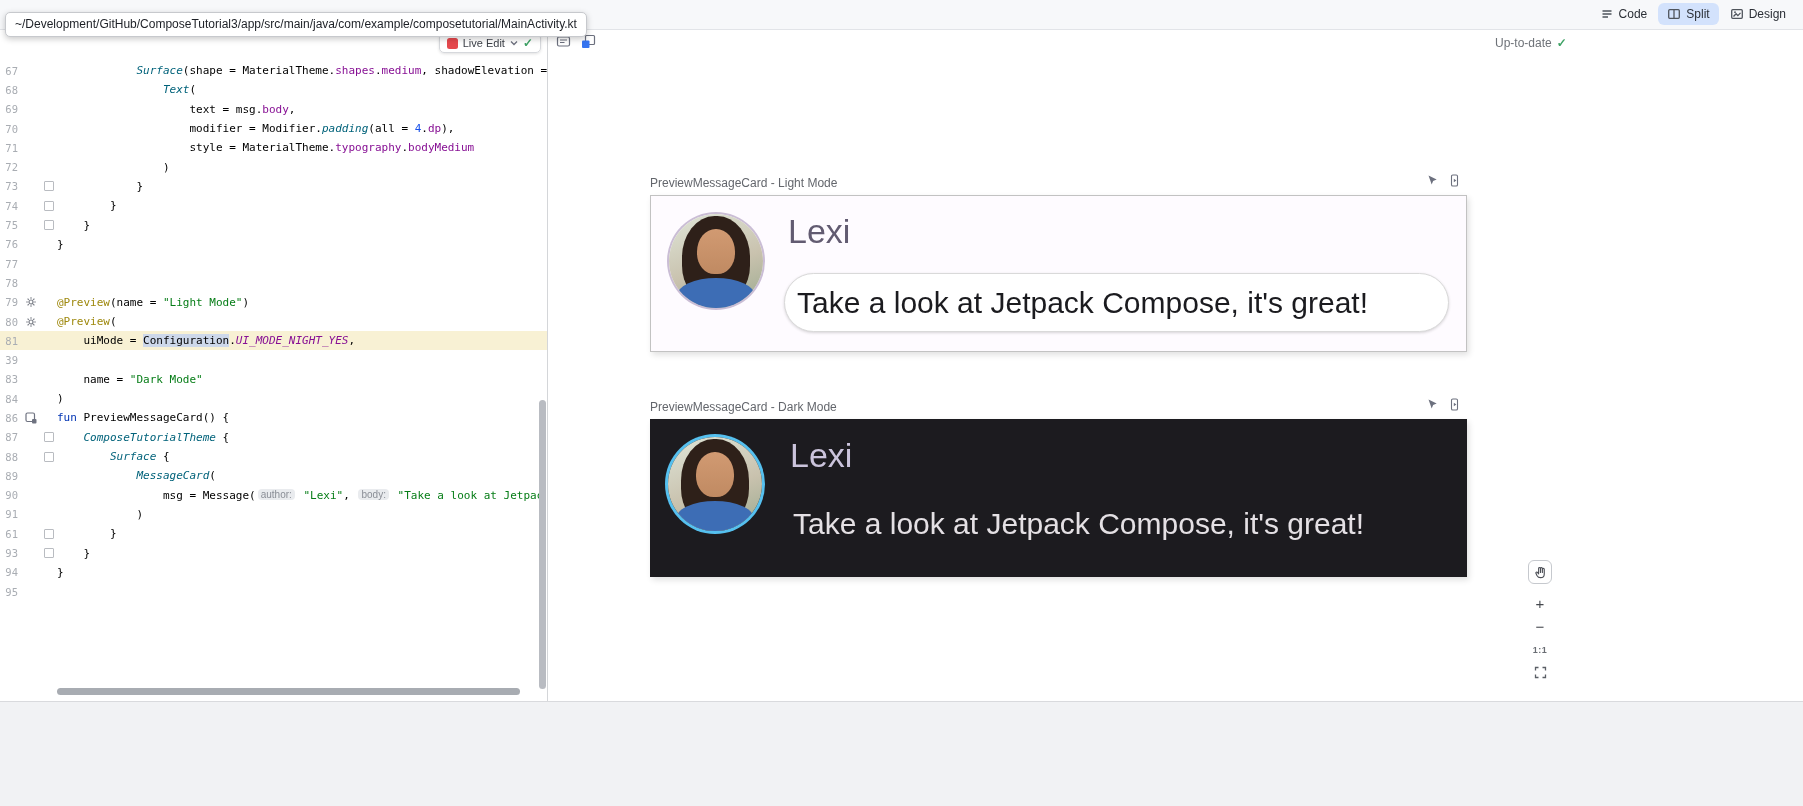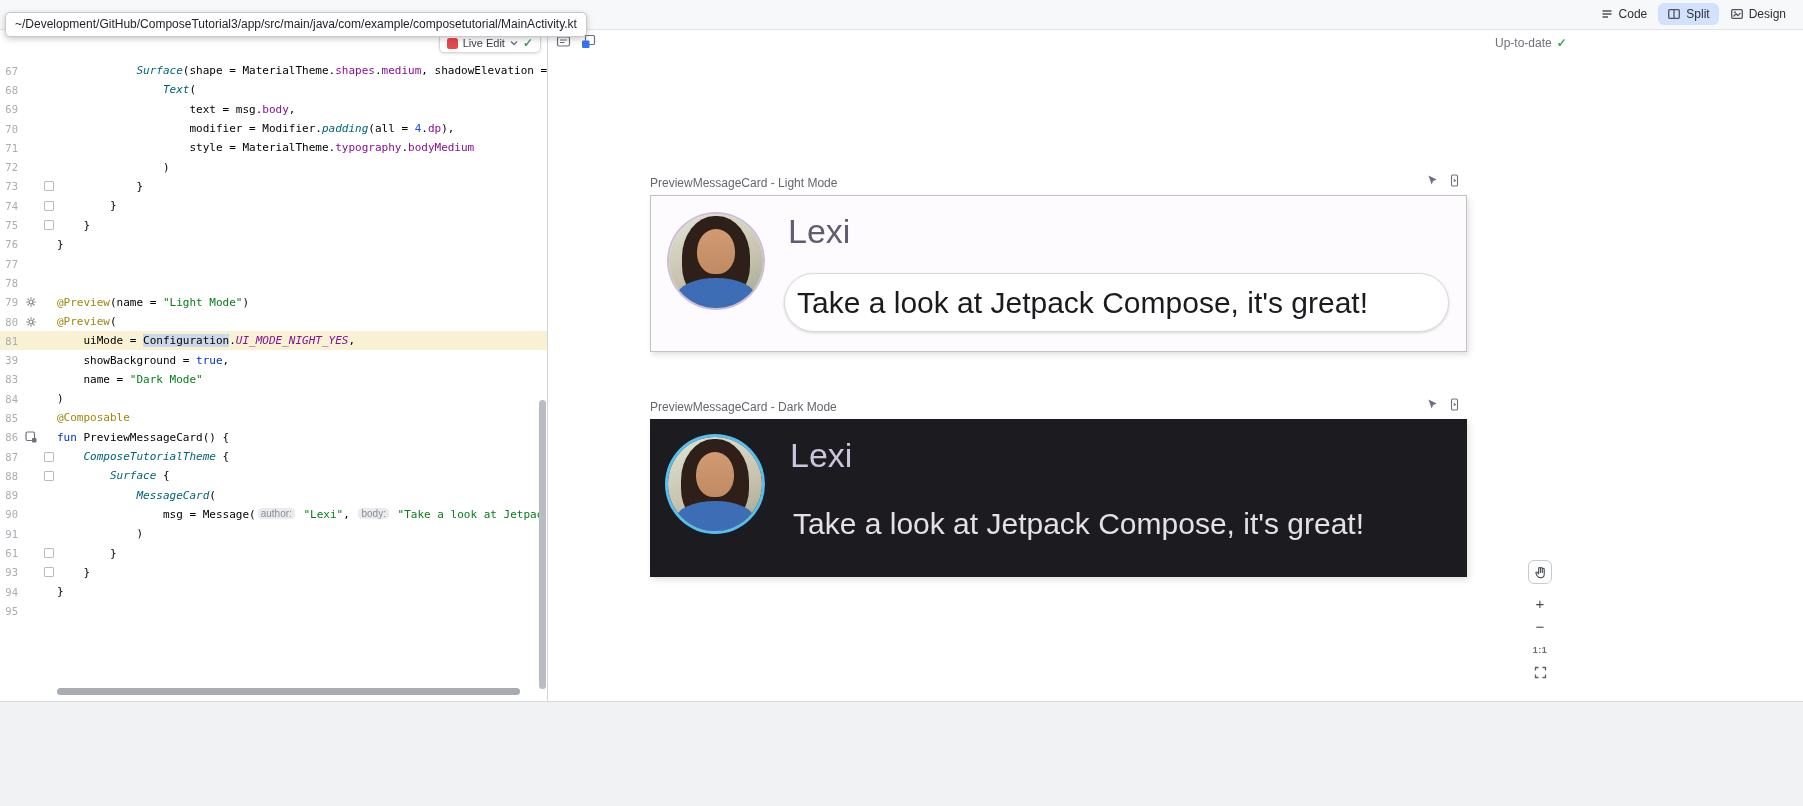--- a/index.html
+++ b/index.html
@@ -243,39 +243,32 @@
         <div class="code-line caret">
           <span class="ln">81</span>
           <span class="gicon"></span>
           <span class="fold"></span>
           <span class="ct">    <span class="tok-plain">uiMode = </span><span class="tok-hl">Configuration</span><span class="tok-plain">.</span><span class="tok-const">UI_MODE_NIGHT_YES</span><span class="tok-plain">,</span></span>
         </div>
         <div class="code-line">
           <span class="ln">39</span>
           <span class="gicon"></span>
           <span class="fold"></span>
-          <span class="ct">    <span class="tok-plain">showBackground = </span><span class="tok-kw">true</span><span class="tok-plain">,</span></span>
         </div>
         <div class="code-line">
           <span class="ln">83</span>
           <span class="gicon"></span>
           <span class="fold"></span>
           <span class="ct">    <span class="tok-plain">name = </span><span class="tok-str">"Dark Mode"</span></span>
         </div>
         <div class="code-line">
           <span class="ln">84</span>
           <span class="gicon"></span>
           <span class="fold"></span>
           <span class="ct"><span class="tok-plain">)</span></span>
-        </div>
-        <div class="code-line">
-          <span class="ln">85</span>
-          <span class="gicon"></span>
-          <span class="fold"></span>
-          <span class="ct"><span class="tok-ann">@Composable</span></span>
         </div>
         <div class="code-line">
           <span class="ln">86</span>
           <span class="gicon">
             <svg width="12" height="12" viewBox="0 0 12 12" fill="none">
               <rect x="1" y="1" width="8.5" height="8.5" rx="1.5" stroke="#6e7280" stroke-width="1.2"></rect>
               <rect x="7" y="7" width="4.5" height="4.5" rx="1" fill="#6e7280"></rect>
             </svg>
           </span>
           <span class="fold"></span>

